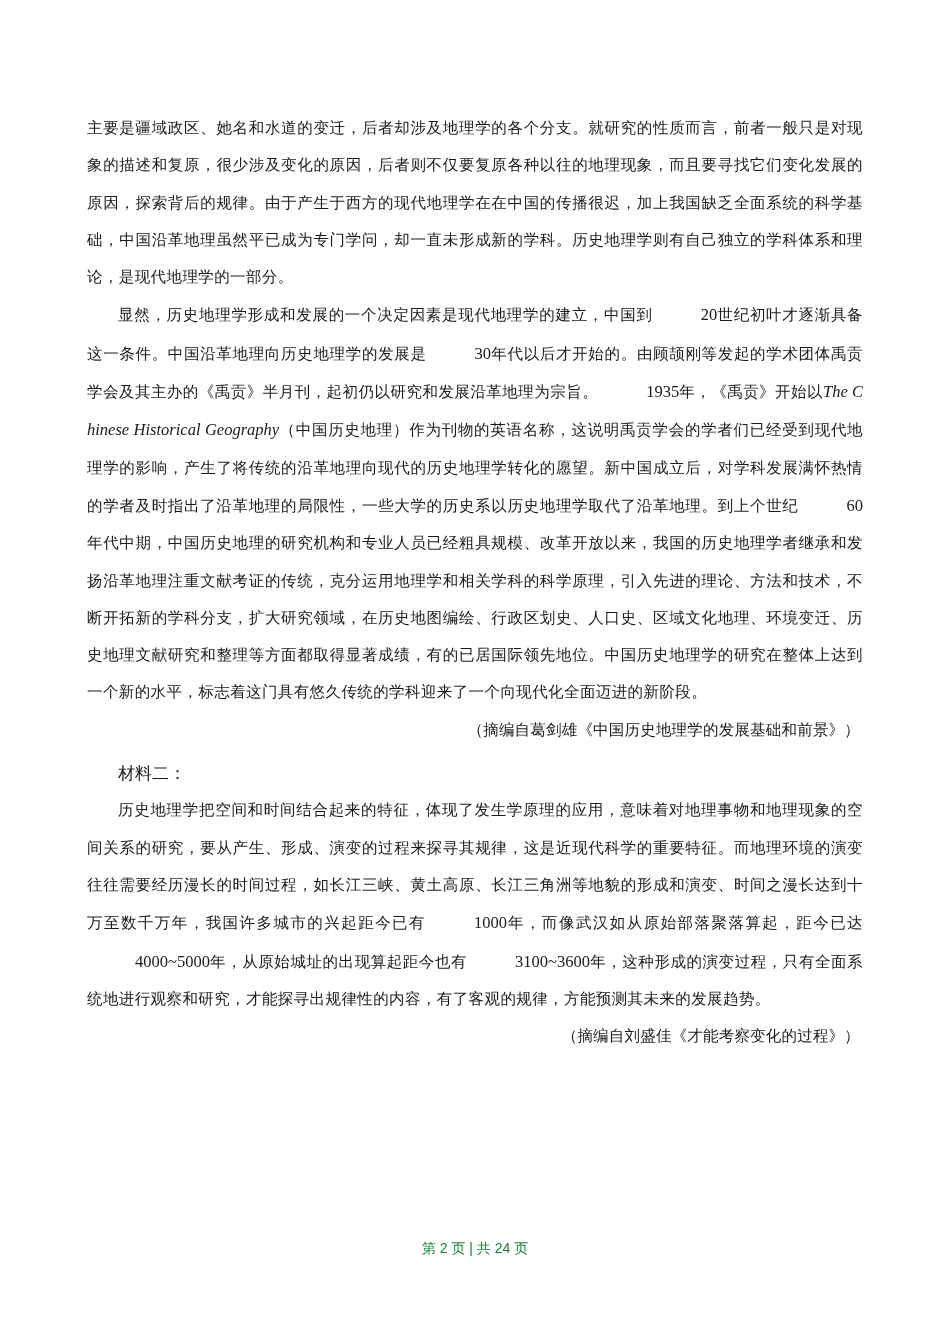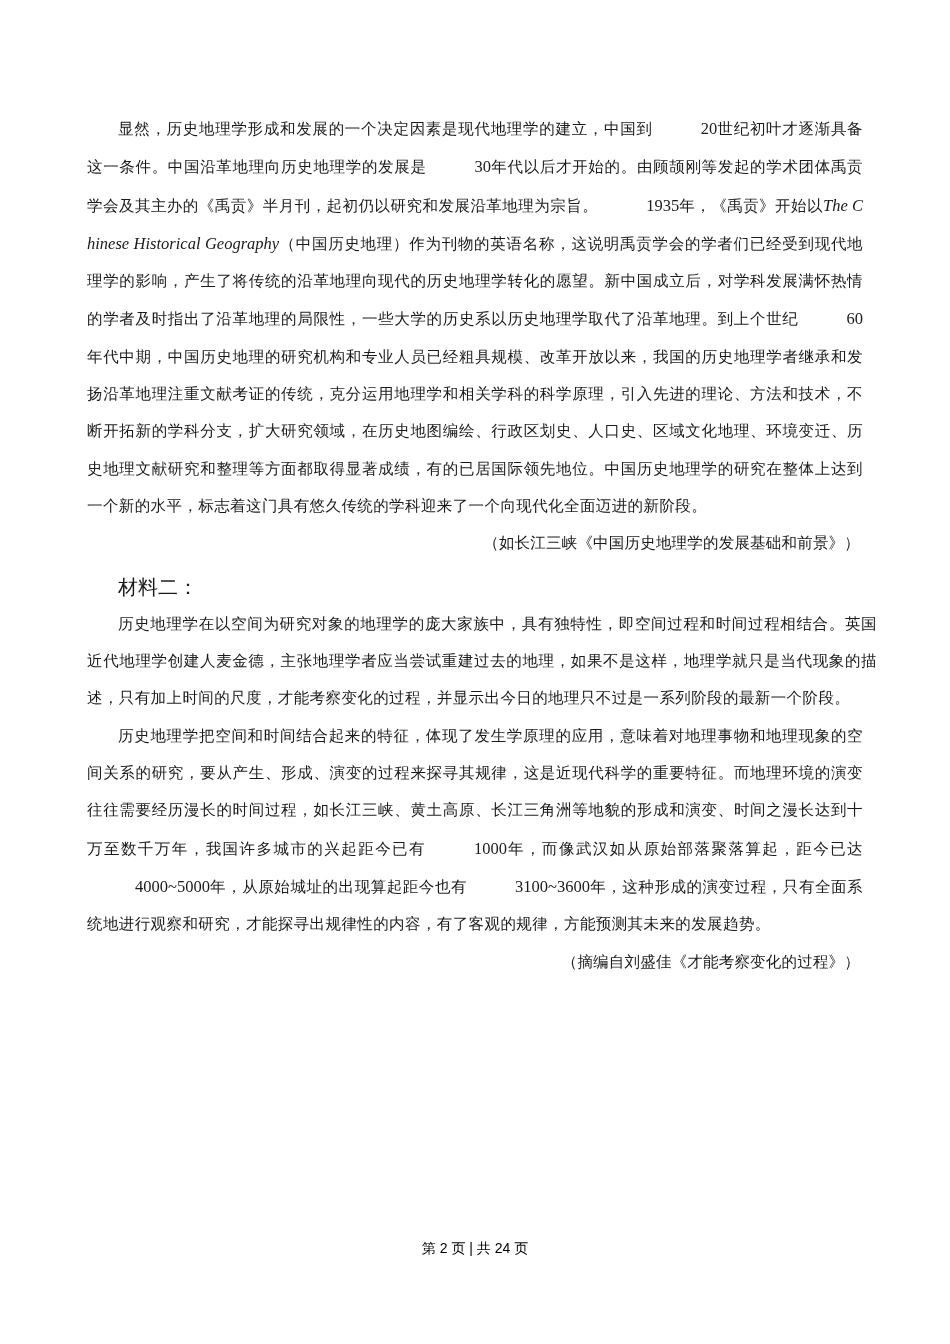--- a/index.html
+++ b/index.html
@@ -51,52 +51,52 @@
     .source {
       font-size: 15.5px;
       line-height: 37.3px;
       text-align: right;
       margin: 0;
       padding-right: 3px;
       letter-spacing: 0.2px;
     }
     .material-heading {
       font-family: "DejaVu Sans", "Liberation Sans", sans-serif;
-      font-size: 20px;
+      font-size: 17px;
       line-height: 37.3px;
       margin: 0;
       padding-left: 31px;
       font-weight: normal;
     }
     .footer {
       position: absolute;
       top: 1240px;
       left: 0;
       width: 950px;
       text-align: center;
       font-family: "Liberation Sans", sans-serif;
       font-size: 14px;
-      color: #000000;
+      color: #15803d;
     }
   </style>
 </head>
 <body>
 
 <div class="page">
 
+  <p class="para">主要是疆域政区、她名和水道的变迁，后者却涉及地理学的各个分支。就研究的性质而言，前者一般只是对现象的描述和复原，很少涉及变化的原因，后者则不仅要复原各种以往的地理现象，而且要寻找它们变化发展的原因，探索背后的规律。由于产生于西方的现代地理学在在中国的传播很迟，加上我国缺乏全面系统的科学基础，中国沿革地理虽然平已成为专门学问，却一直未形成新的学科。历史地理学则有自己独立的学科体系和理论，是现代地理学的一部分。</p>
 
   <p class="para indent"><span>显然，历史地理学形成和发展的一个决定因素是现代地理学的建立，中国到</span><span class="latin">20</span><span>世纪初叶才逐渐具备这一条件。中国沿革地理向历史地理学的发展是</span><span class="latin">30</span><span>年代以后才开始的。由顾颉刚等发起的学术团体禹贡学会及其主办的《禹贡》半月刊，起初仍以研究和发展沿革地理为宗旨。</span><span class="latin">1935</span><span>年，《禹贡》开始以</span><span class="latin-it">The Chinese Historical Geography</span><span>（中国历史地理）作为刊物的英语名称，这说明禹贡学会的学者们已经受到现代地理学的影响，产生了将传统的沿革地理向现代的历史地理学转化的愿望。新中国成立后，对学科发展满怀热情的学者及时指出了沿革地理的局限性，一些大学的历史系以历史地理学取代了沿革地理。到上个世纪</span><span class="latin">60</span><span>年代中期，中国历史地理的研究机构和专业人员已经粗具规模、改革开放以来，我国的历史地理学者继承和发扬沿革地理注重文献考证的传统，克分运用地理学和相关学科的科学原理，引入先进的理论、方法和技术，不断开拓新的学科分支，扩大研究领域，在历史地图编绘、行政区划史、人口史、区域文化地理、环境变迁、历史地理文献研究和整理等方面都取得显著成绩，有的已居国际领先地位。中国历史地理学的研究在整体上达到一个新的水平，标志着这门具有悠久传统的学科迎来了一个向现代化全面迈进的新阶段。</span></p>
 
-  <p class="source">（如长江三峡《中国历史地理学的发展基础和前景》）</p>
+  <p class="source">（摘编自葛剑雄《中国历史地理学的发展基础和前景》）</p>
 
   <div style="height:6px"></div>
 
   <h3 class="material-heading">材料二：</h3>
 
-  <p class="para indent wide">历史地理学在以空间为研究对象的地理学的庞大家族中，具有独特性，即空间过程和时间过程相结合。英国近代地理学创建人麦金德，主张地理学者应当尝试重建过去的地理，如果不是这样，地理学就只是当代现象的描述，只有加上时间的尺度，才能考察变化的过程，并显示出今日的地理只不过是一系列阶段的最新一个阶段。</p>
 
   <p class="para indent"><span>历史地理学把空间和时间结合起来的特征，体现了发生学原理的应用，意味着对地理事物和地理现象的空间关系的研究，要从产生、形成、演变的过程来探寻其规律，这是近现代科学的重要特征。而地理环境的演变往往需要经历漫长的时间过程，如长江三峡、黄土高原、长江三角洲等地貌的形成和演变、时间之漫长达到十万至数千万年，我国许多城市的兴起距今已有</span><span class="latin">1000</span><span>年，而像武汉如从原始部落聚落算起，距今已达</span><span class="latin">4000~5000</span><span>年，从原始城址的出现算起距今也有</span><span class="latin">3100~3600</span><span>年，这种形成的演变过程，只有全面系统地进行观察和研究，才能探寻出规律性的内容，有了客观的规律，方能预测其未来的发展趋势。</span></p>
 
   <p class="source">（摘编自刘盛佳《才能考察变化的过程》）</p>
 </div>
 
 <div class="footer">
   <span>第 2 页 | 共 24 页</span>
 </div>
 

